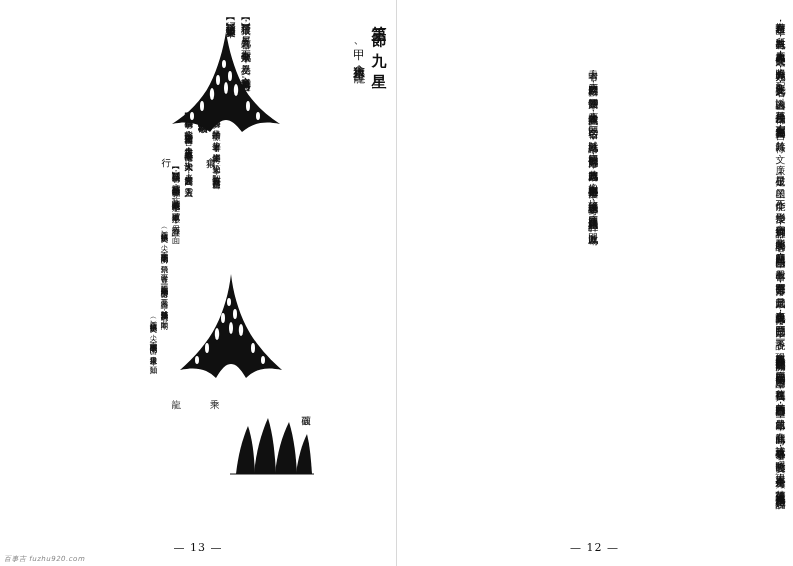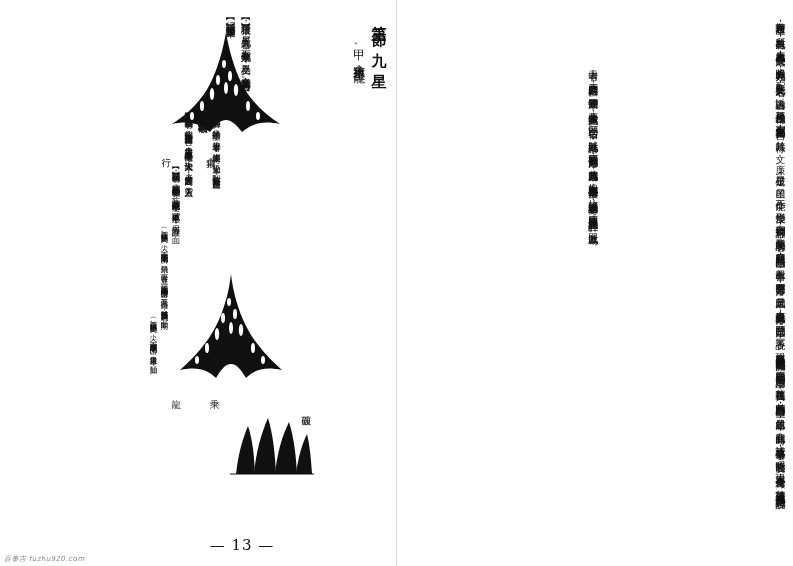--- a/index.html
+++ b/index.html
@@ -57,23 +57,22 @@
   .col.offset-top2{padding-top:48px;}
   .col.offset-top3{padding-top:96px;}
   .col.offset-top4{padding-top:150px;}
   .col.offset-top5{padding-top:210px;}
   .col.offset-top6{padding-top:300px;}
   .pagenum{
     position:absolute;
     bottom:12px;
     width:100%;
     text-align:center;
-    font-size:15px;
+    font-size:11px;
     letter-spacing:1px;
-    padding-left:44px;
   }
   
   .fig-wrap{position:absolute;}
   .fig-label{
     writing-mode:vertical-rl;
     text-orientation:upright;
     font-size:9.5px;
     letter-spacing:1px;
     line-height:1.3;
   }
@@ -182,15 +181,16 @@
   <div class="leaf leaf-right">
 
     <div class="cols" style="left:10px;right:6px;">
       <div class="col">有左轉右超二星，所以共有九星，廉貞為教人尋龍穴之便，將山脈分為九類，配合北斗九星之名，以論吉凶。其後再加左輔、右弼亦屬星其稱五吉，其餘祿、文、廉、破星是，凶星，不能作，變換形，容後個別註釋，此形要說明者，就是巨門與武曲二星，在一般書中，有言巨門是方形，武是圓形，也有說武曲是方形，巨門是圓形，各說不一，在現將魏與武曲在此會之抵龍脈內，巨門星兩個時又無定論，往往名稱互異，其內容論巨門星篇，武曲星一篇，在龍武曲時，或許枝枝之分事者，將眠龍實改，現在今不殊費考正，茲徵諸張九儀先生所繕楊九星之說</div>
       <div class="col" style="width:170px;"></div>
       <div class="col offset-top2">中者云：「廖公天財楊巨門，變體兼四平。廖公金木雖武曲，巨門名金宿」。以就此推論，楊公巨門屬高方形，武曲應為圓形，始與本書之星形變圖形，故後相以讀者參考，後之巨門及武曲二星註釋，即以此為準。</div>
     </div>
 
     <div style="position:absolute;left:416px;top:266px;"></div>
 
+    <div class="pagenum">— 12 —</div>
   </div>
 
 </div>
 
 </body></html>

